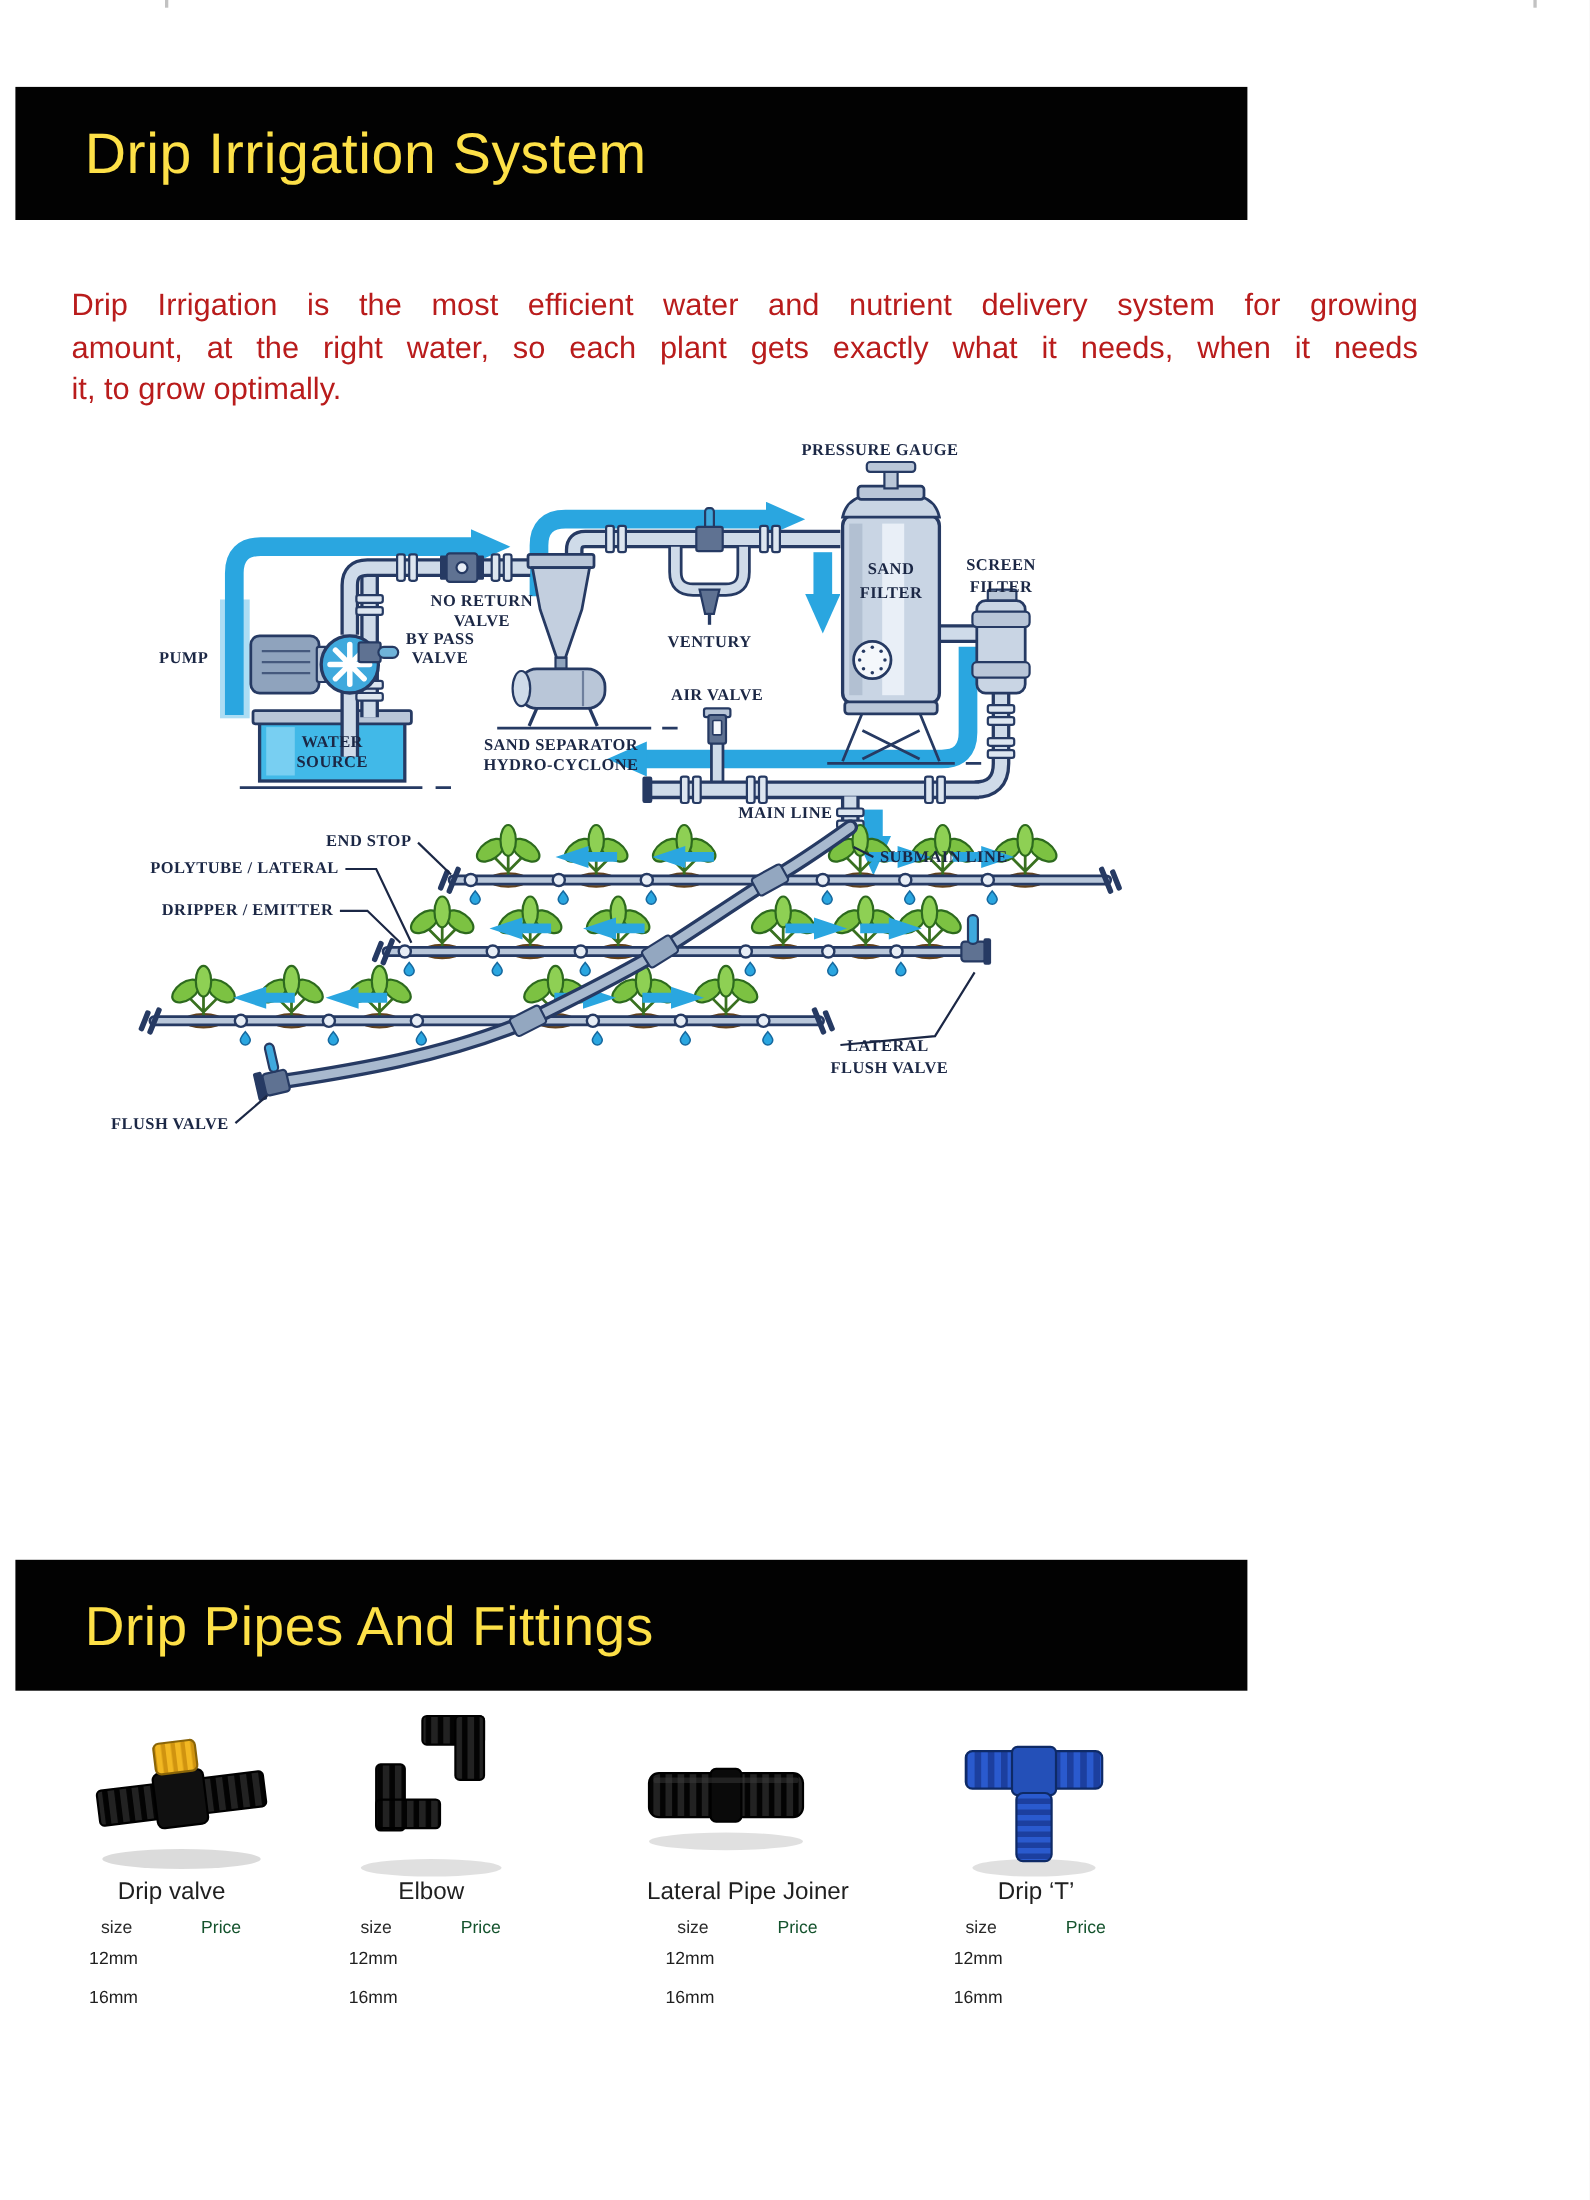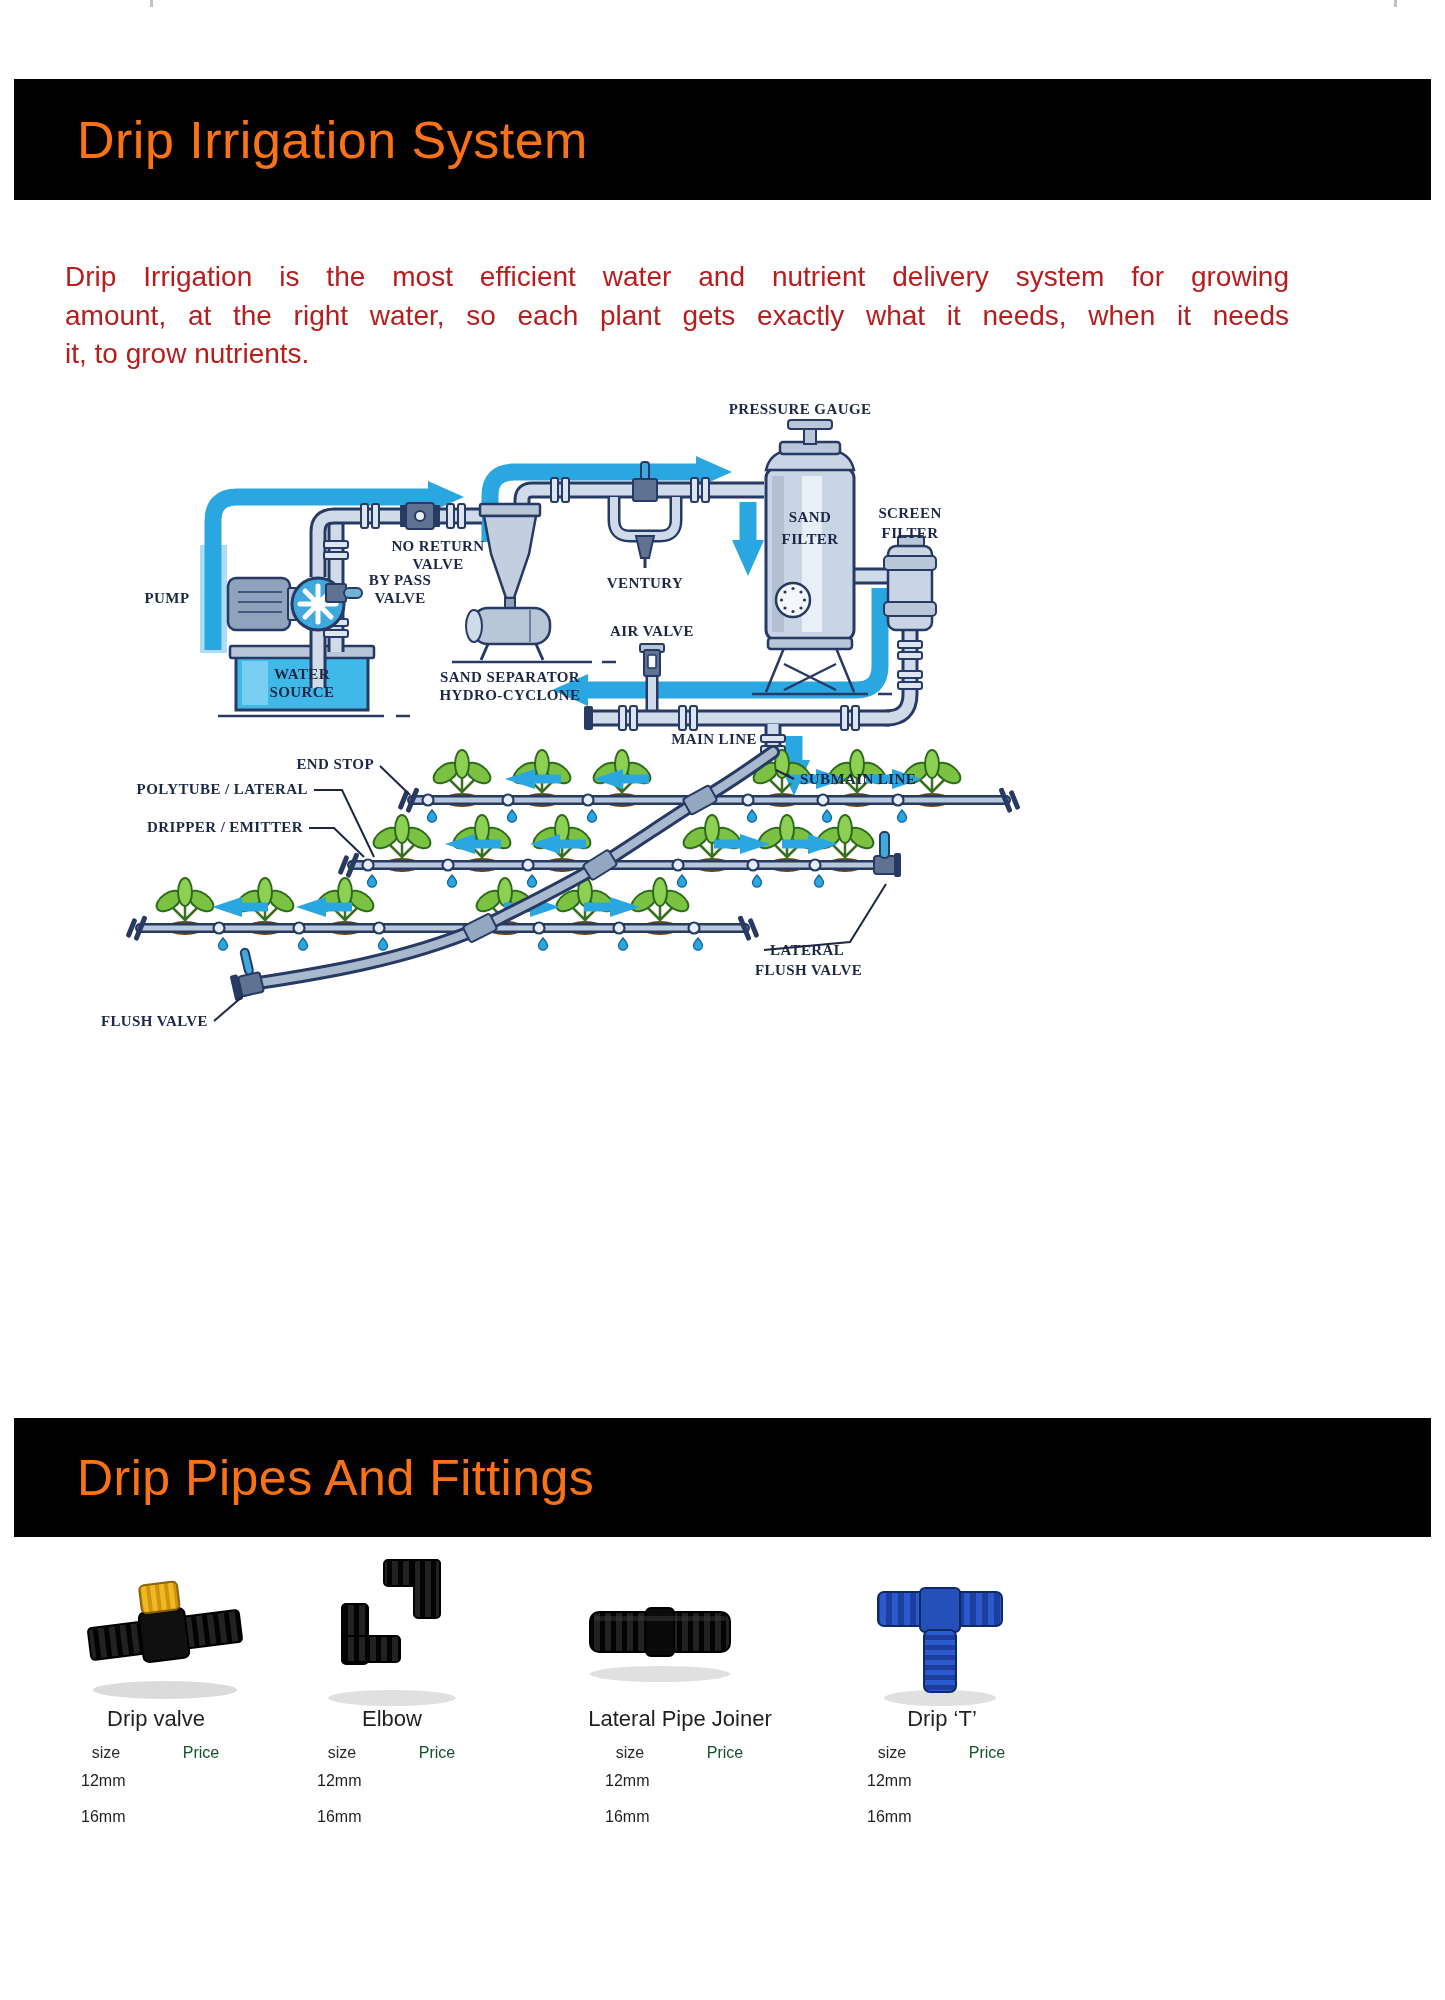--- a/index.html
+++ b/index.html
@@ -1,19 +1,19 @@
 <!DOCTYPE html>
 <html><head>
 <meta charset="utf-8">
 <style>
   html,body{margin:0;padding:0;background:#ffffff}
   .page{position:relative;width:1445px;height:2000px;background:#fff;overflow:hidden;
         font-family:"Liberation Sans",sans-serif;outline:1px solid #e6e6e6}
   .tick{position:absolute;top:0;width:3px;height:7px;background:#9a9a9a;opacity:.6}
-  .banner{position:absolute;left:14px;width:1417px;background:#020202;color:#f97316;
+  .banner{position:absolute;left:14px;width:1120px;background:#020202;color:#fde047;
           display:flex;align-items:center}
   #banner1{top:79px;height:121px}
   #banner2{top:1418px;height:119px}
   .banner .t{padding-left:63px;font-size:52px;letter-spacing:.5px;white-space:nowrap}
   #banner2 .t{font-size:50px}
   .intro{position:absolute;left:65px;top:258px;width:1224px;color:#b91c1c;
          font-size:28px;line-height:38.5px}
   .intro .jl{text-align:justify;text-align-last:justify}
   svg.diagram{position:absolute;left:0;top:0}
   
@@ -44,21 +44,21 @@
   <div class="tick" style="left:150px"></div>
   <div class="tick" style="left:1394px"></div>
 
   <div class="banner" id="banner1">
     <div class="t">Drip Irrigation System</div>
   </div>
 
   <div class="intro">
     <div class="jl">Drip Irrigation is the most efficient water and nutrient delivery system for growing</div>
     <div class="jl">amount, at the right water, so each plant gets exactly what it needs, when it needs</div>
-    <div>it, to grow nutrients.</div>
+    <div>it, to grow optimally.</div>
   </div>
 
   <svg class="diagram" width="1445" height="2000" viewBox="0 0 1445 2000">
     <defs>
       <marker id="ah" markerUnits="userSpaceOnUse" markerWidth="38" markerHeight="34" refX="8" refY="16" orient="auto">
         <path d="M0 0 L36 16 L0 32 Z" fill="#2aa6e0"></path>
       </marker>
       <path id="arrowL" d="M0 0 L30 -10 L30 -4.5 L56 -4.5 L56 4.5 L30 4.5 L30 10 Z" fill="#2aa6e0"></path>
       <g id="plant">
         <ellipse cx="0" cy="14" rx="17" ry="6" fill="#b08449" stroke="#63421c" stroke-width="2"></ellipse>

